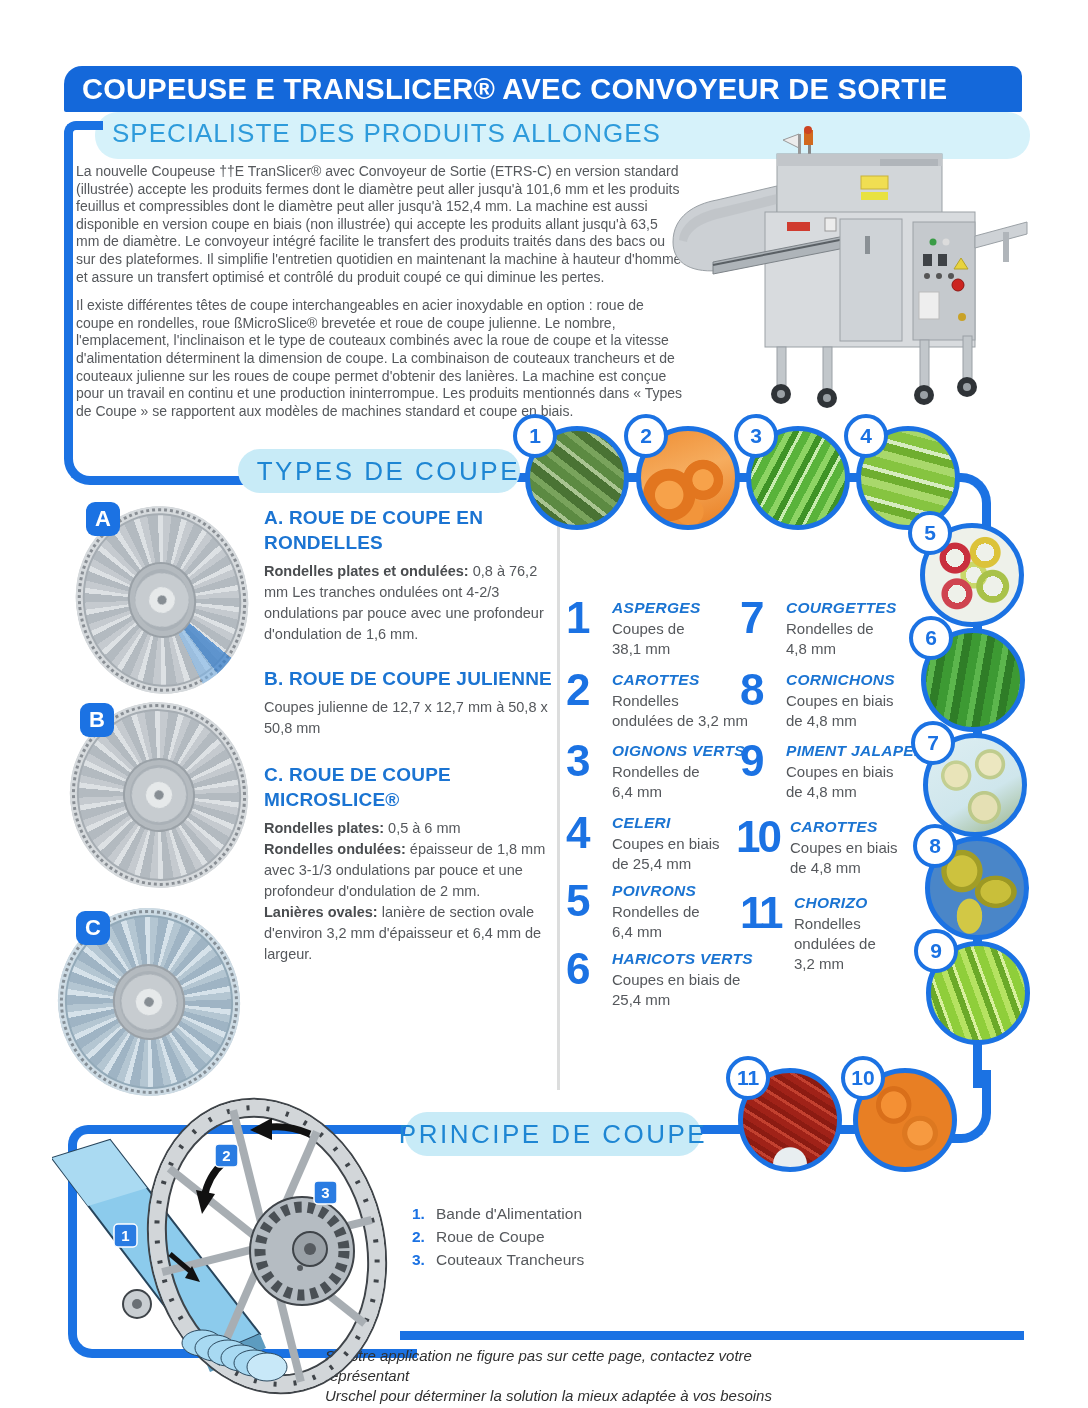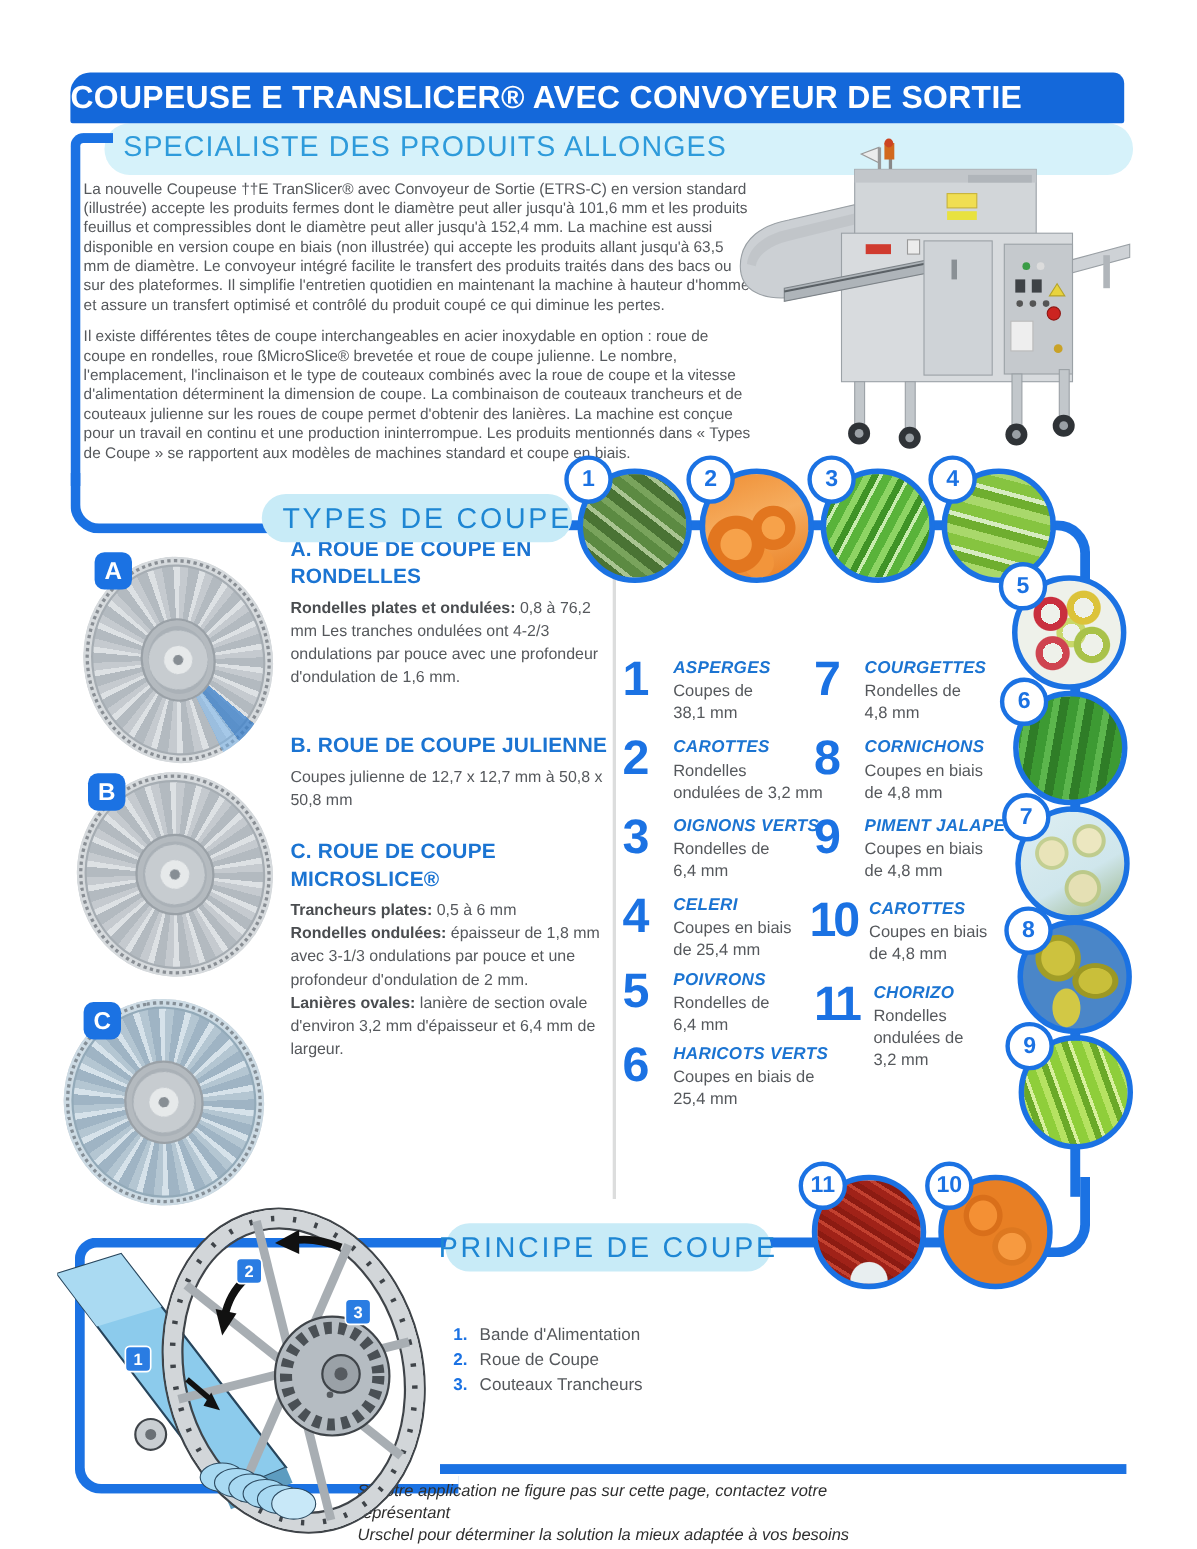--- a/index.html
+++ b/index.html
@@ -1,21 +1,21 @@
 <!DOCTYPE html>
 <html><head>
 <meta charset="utf-8">
 <style>
   html,body{margin:0;padding:0;background:#ffffff;}
   .page{position:relative;width:1088px;height:1408px;background:#fff;overflow:hidden;
         font-family:"Liberation Sans", sans-serif;}
   
   .title-bar{position:absolute;left:64px;top:66px;width:958px;height:46px;background:#1468da;
              border-radius:18px 10px 2px 2px;display:flex;align-items:center;z-index:4;}
-  .title-bar span{color:#fff;font-weight:bold;font-size:29px;letter-spacing:.3px;white-space:nowrap;}
+  .title-bar span{color:#fff;font-weight:bold;font-size:29px;letter-spacing:.3px;padding-left:18px;white-space:nowrap;}
   .cyan-band{position:absolute;left:95px;top:112px;width:935px;height:47px;background:#d6f2fa;border-radius:23px;z-index:1;}
   .subtitle{position:absolute;left:112px;top:118px;font-size:26px;color:#2e9bdb;letter-spacing:1px;z-index:2;white-space:nowrap;}
   
   .bl{border:0 solid #1b72e3;position:absolute;z-index:1;}
   #fi1{left:64px;top:121px;width:30px;height:312px;border-left-width:9px;border-top-width:9px;border-top-left-radius:12px;}
   #fi2{left:64px;top:430px;width:178px;height:46px;border-left-width:9px;border-bottom-width:9px;border-bottom-left-radius:26px;}
   #h1{left:500px;top:473px;width:441px;height:9px;background:#1b72e3;}
   #ctr{left:941px;top:473px;width:41px;height:60px;border-top-width:9px;border-right-width:9px;border-top-right-radius:30px;}
   #v1{left:973px;top:528px;width:9px;height:560px;background:#1b72e3;}
   #cbr{left:941px;top:1070px;width:41px;height:64px;border-right-width:9px;border-bottom-width:9px;border-bottom-right-radius:30px;}
@@ -53,21 +53,21 @@
       repeating-conic-gradient(#9fb4c4 0deg 7deg, #d6e2ea 7deg 11deg, #b4c6d2 11deg 16.36deg);
     box-shadow: inset 0 0 0 7px #cddbe4, inset 0 0 0 9px #93aab9;}
   .abc-badge{position:absolute;width:34px;height:34px;background:#1b72e3;border-radius:9px;color:#fff;
       font-weight:bold;font-size:22px;display:flex;align-items:center;justify-content:center;z-index:4;}
   #badgeA{left:86px;top:502px;} #badgeB{left:80px;top:703px;} #badgeC{left:76px;top:911px;}
   
   .wheel-text{position:absolute;width:288px;z-index:2;color:#55585c;font-size:14.5px;line-height:21px;}
   .wheel-text h3{margin:0 0 6px 0;color:#1b74d2;font-size:19px;line-height:25px;letter-spacing:.2px;}
   .wheel-text b{color:#4a4d50;}
   .spec{display:block;}
-  #textA{left:264px;top:487px;} #textB{left:264px;top:666px;} #textC{left:264px;top:762px;}
+  #textA{left:264px;top:505px;} #textB{left:264px;top:666px;} #textC{left:264px;top:762px;}
   .divider{position:absolute;left:557px;top:502px;width:3px;height:588px;background:#dcdddd;z-index:1;}
   
   .prod{position:absolute;display:flex;z-index:2;}
   .prod .num{width:42px;font-size:44px;font-weight:bold;color:#1b72e3;line-height:40px;text-align:left;flex:none;}
   .prod.wide .num{width:50px;letter-spacing:-3px;}
   .prod .info{padding-left:4px;padding-top:1px;}
   .prod .name{font-weight:bold;color:#1b74d2;font-size:15.5px;letter-spacing:.3px;white-space:nowrap;font-style:italic;}
   .prod .desc{color:#55585c;font-size:15px;line-height:20px;white-space:pre-line;margin-top:2px;}
   #prod1{left:566px;top:598px;} #prod2{left:566px;top:670px;} #prod3{left:566px;top:741px;}
   #prod4{left:566px;top:813px;} #prod5{left:566px;top:881px;} #prod6{left:566px;top:949px;}
@@ -206,21 +206,21 @@
   <div class="wheel-text" id="textA">
     <h3>A. ROUE DE COUPE EN RONDELLES</h3>
     <span class="spec"><b>Rondelles plates et ondulées:</b><span> 0,8 à 76,2 mm Les tranches ondulées ont 4-2/3 ondulations par pouce avec une profondeur d'ondulation de 1,6 mm.</span></span>
   </div>
   <div class="wheel-text" id="textB">
     <h3>B. ROUE DE COUPE JULIENNE</h3>
     <span class="spec">Coupes julienne de 12,7 x 12,7 mm à 50,8 x 50,8 mm</span>
   </div>
   <div class="wheel-text" id="textC">
     <h3>C. ROUE DE COUPE MICROSLICE®</h3>
-    <span class="spec"><b>Trancheurs plates:</b><span> 0,5 à 6 mm</span></span>
+    <span class="spec"><b>Rondelles plates:</b><span> 0,5 à 6 mm</span></span>
     <span class="spec"><b>Rondelles ondulées:</b><span> épaisseur de 1,8 mm avec 3-1/3 ondulations par pouce et une profondeur d'ondulation de 2 mm.</span></span>
     <span class="spec"><b>Lanières ovales:</b><span> lanière de section ovale d'environ 3,2 mm d'épaisseur et 6,4 mm de largeur.</span></span>
   </div>
   <div class="divider"></div>
 
   <div class="prod" id="prod1">
       <div class="num">1</div>
       <div class="info">
         <div class="name">ASPERGES</div>
         <div class="desc">Coupes de

